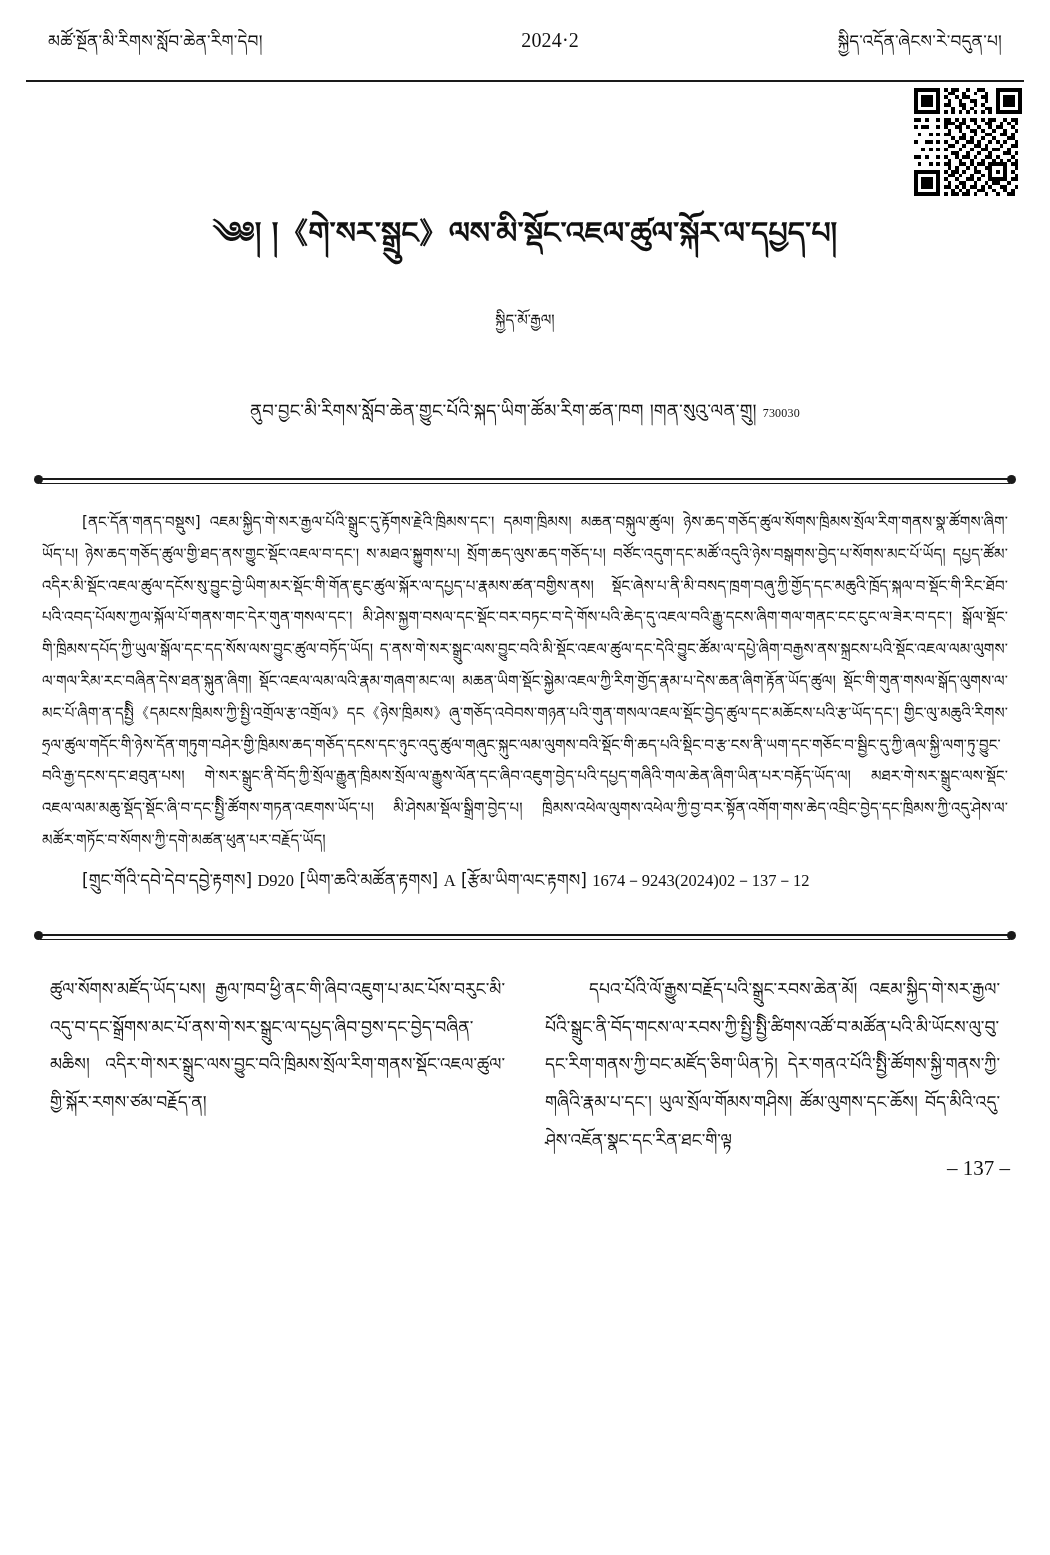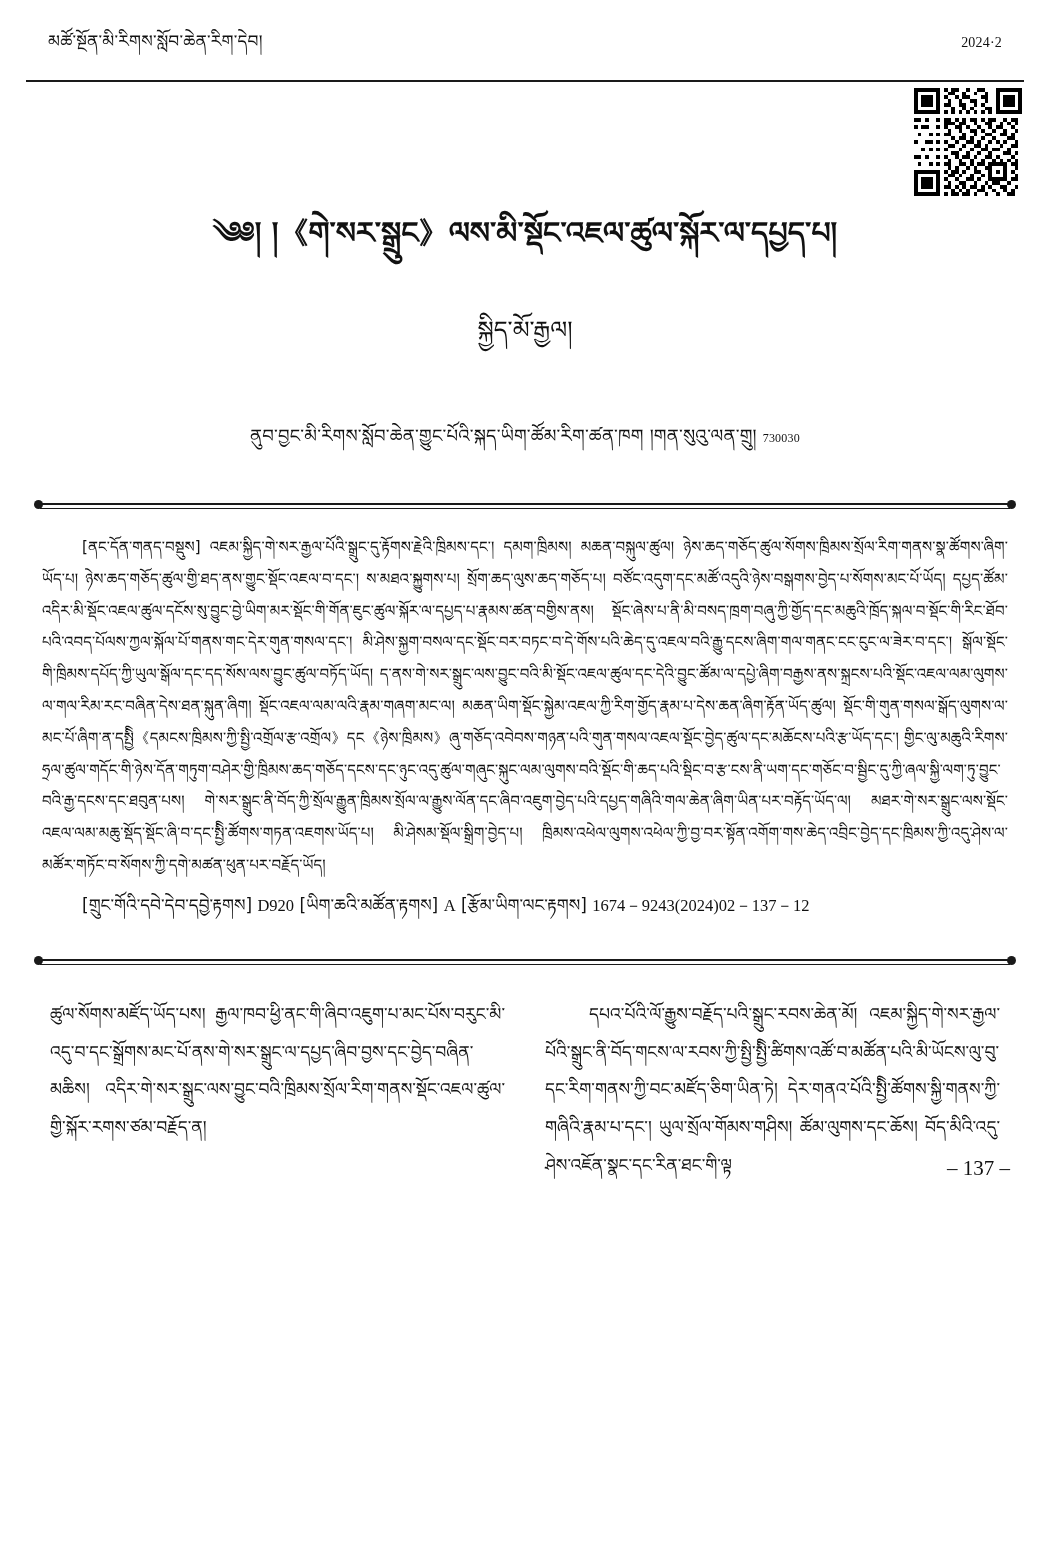--- a/index.html
+++ b/index.html
@@ -30,21 +30,21 @@
     justify-content: space-between;
     padding: 22px 22px 10px 22px;
     font-size: 17px;
     letter-spacing: 0.2px;
   }
   .runhead .left, .runhead .right {
     white-space: nowrap;
   }
   .runhead .center {
     font-family: "Liberation Serif", "DejaVu Serif", serif;
-    font-size: 14px;
+    font-size: 20px;
   }
   .rule-top {
     border-top: 2.2px solid #1a1a1a;
     margin: 0 0 0 0;
   }
 
   
   .qr-wrap {
     position: absolute;
     top: 88px;
@@ -57,21 +57,21 @@
   
   .title {
     text-align: center;
     font-size: 30px;
     line-height: 1.5;
     margin: 128px 40px 0 40px;
     font-weight: 600;
   }
   .author {
     text-align: center;
-    font-size: 24px;
+    font-size: 15px;
     margin-top: 48px;
     font-weight: 500;
   }
   .affiliation {
     text-align: center;
     font-size: 18px;
     margin-top: 46px;
     letter-spacing: 0.2px;
   }
   .affiliation .zip {
@@ -153,20 +153,21 @@
   }
 </style>
 </head>
 <body>
 
 <div class="page">
 
   <div class="runhead">
     <div class="left">མཚོ་སྔོན་མི་རིགས་སློབ་ཆེན་རིག་དེབ།</div>
     <div class="center">2024·2</div>
+    <div class="right">སྐྱིད་འདོན་ཞེངས་རེ་བདུན་པ།</div>
   </div>
   <div class="rule-top"></div>
 
   <div class="qr-wrap">
     <svg viewBox="0 0 29 29" width="108" height="108" shape-rendering="crispEdges">
       <rect width="29" height="29" fill="#ffffff"></rect>
       <g fill="#000000">
 
         <rect x="0" y="0" width="7" height="1"></rect>
           <rect x="0" y="6" width="7" height="1"></rect>

